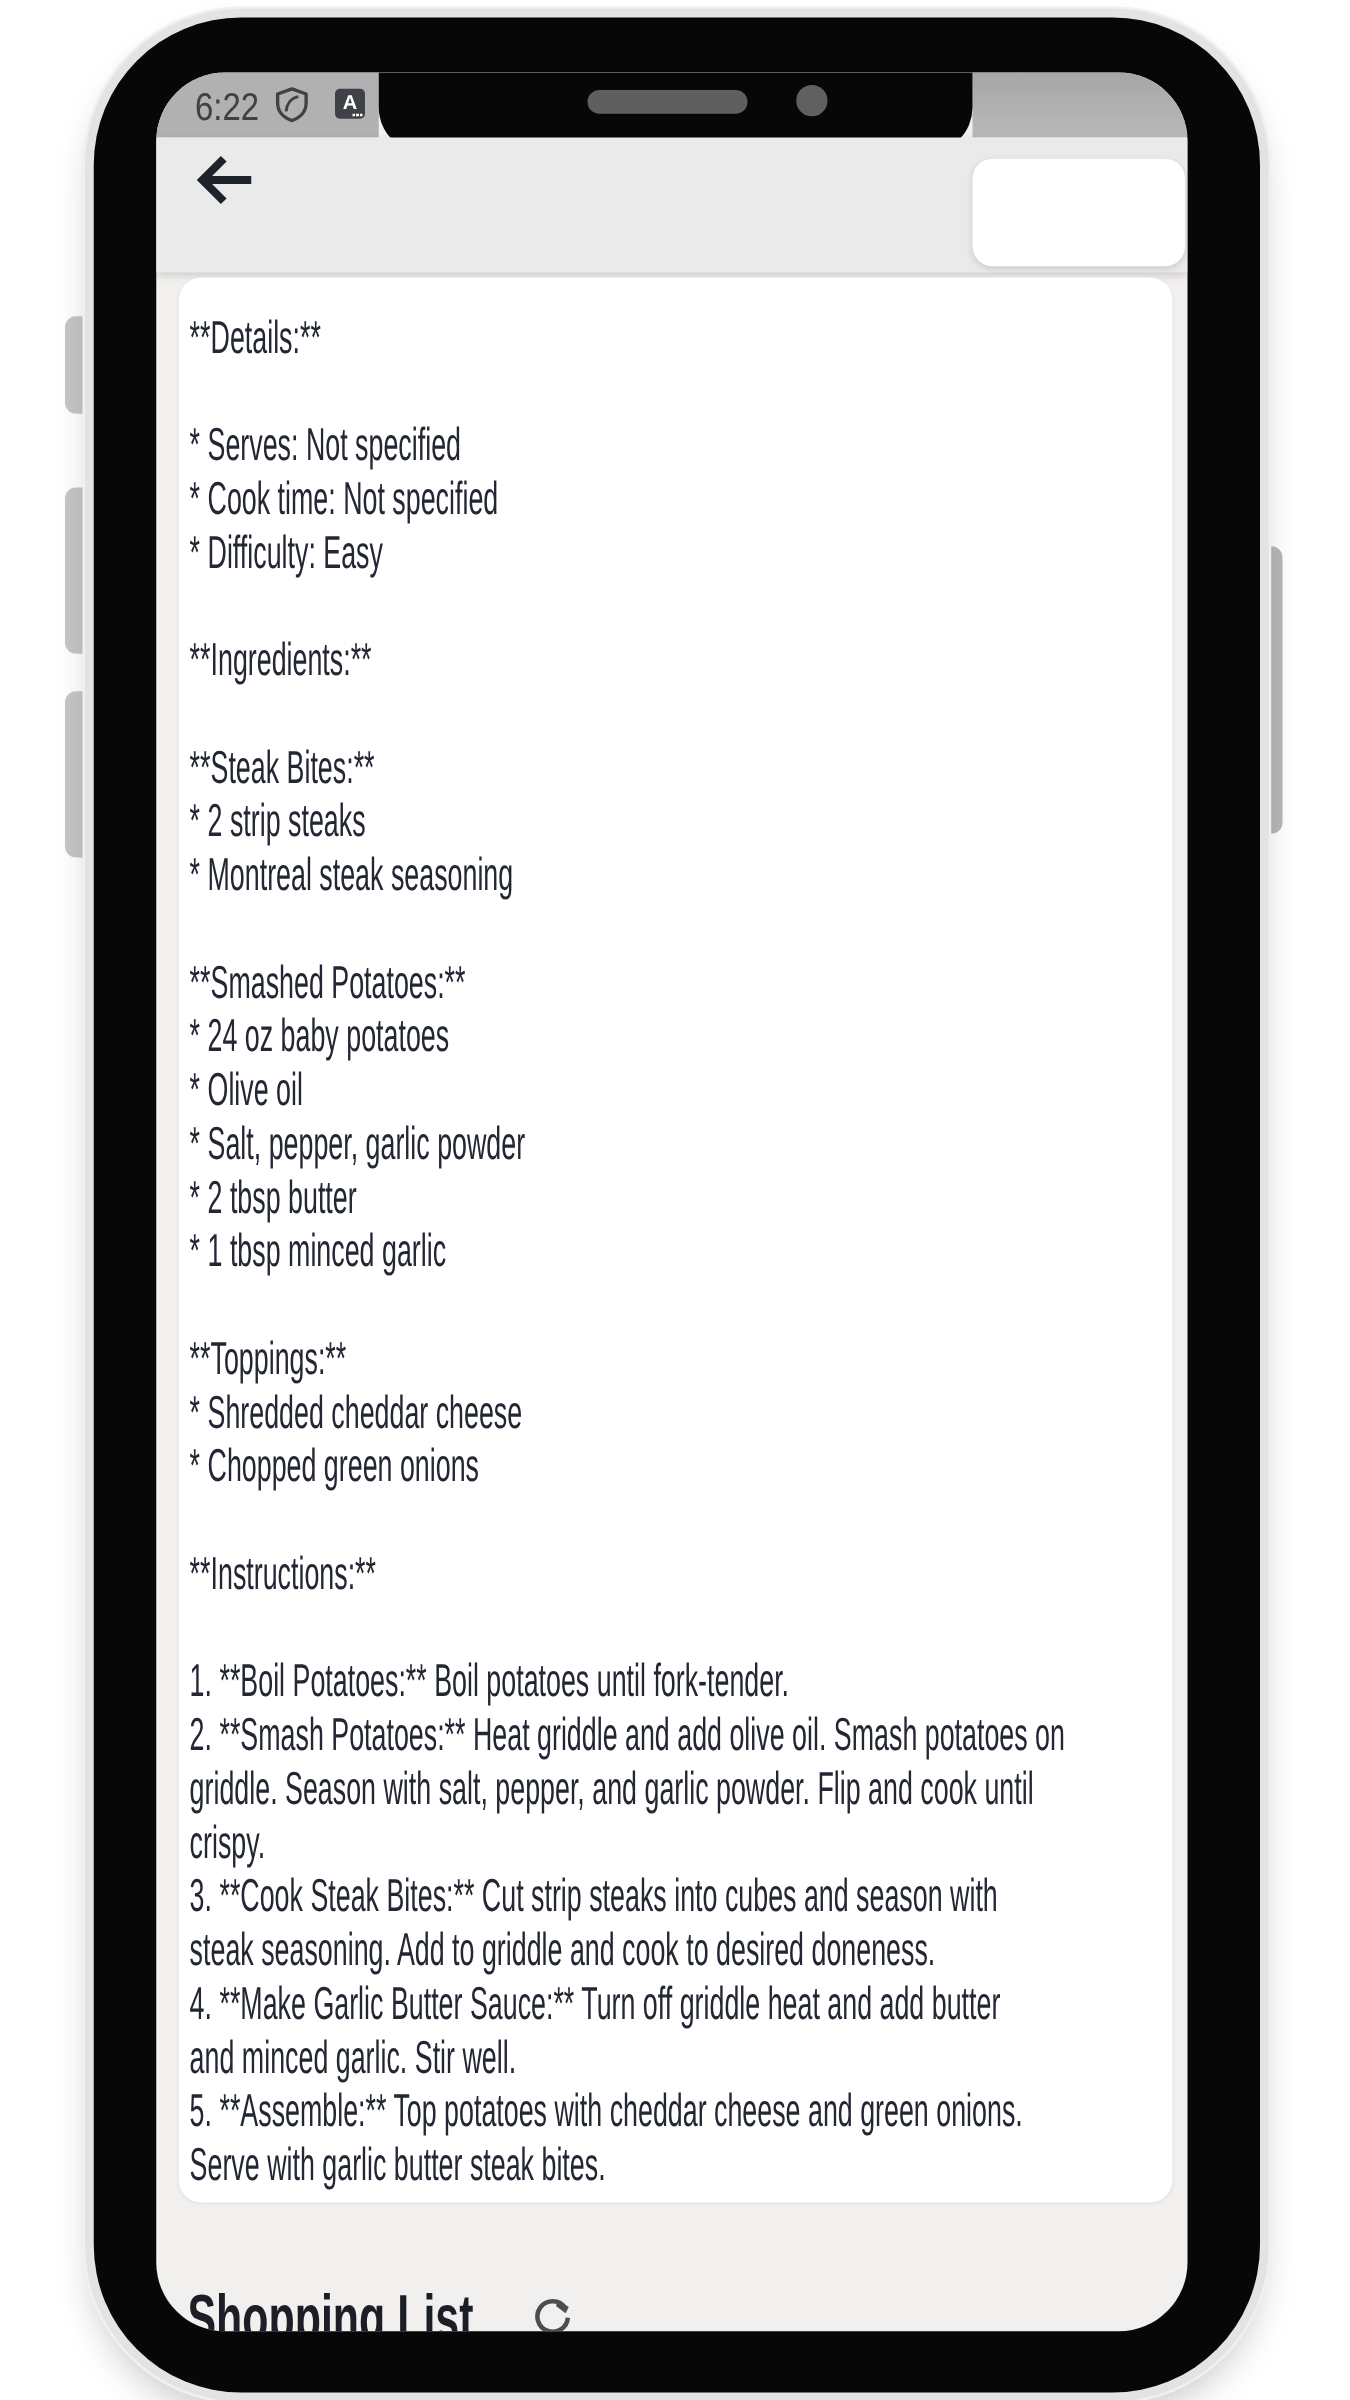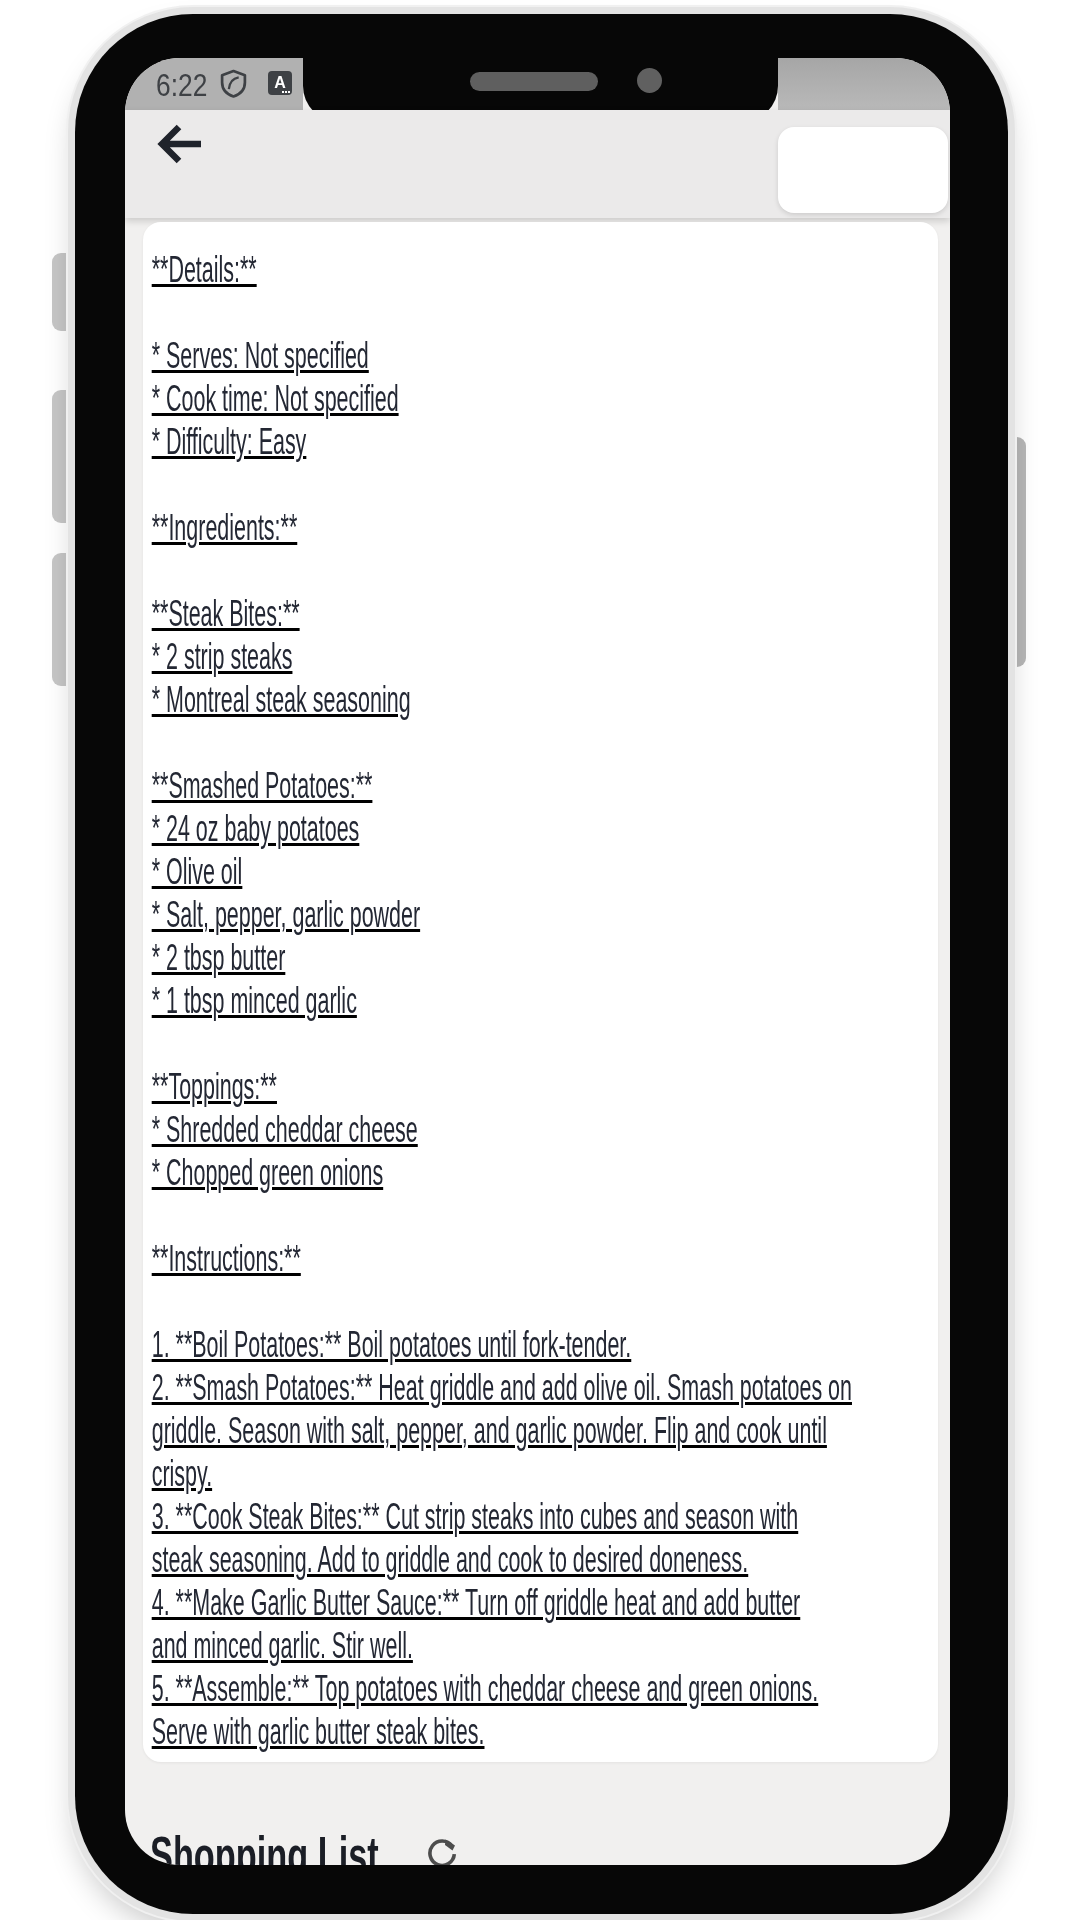--- a/index.html
+++ b/index.html
@@ -39,21 +39,21 @@
   
   .app-header{position:absolute;left:0;top:52px;width:825px;height:108px;background:#ebeaea;
     box-shadow:0 3px 7px rgba(0,0,0,.16);}
   .back-btn{position:absolute;left:20px;top:54px;width:70px;height:64px;display:flex;
     align-items:center;justify-content:center;background:transparent;border:none;cursor:pointer;}
   .search-card{position:absolute;left:653px;top:69px;width:170px;height:86px;background:#ffffff;
     border-radius:16px;box-shadow:0 2px 5px rgba(0,0,0,.13);}
 
   
   .recipe-card{position:absolute;left:18px;top:164px;width:795px;height:1540px;background:#ffffff;
-    border-radius:18px;overflow:hidden;box-shadow:0 1px 3px rgba(0,0,0,.06);text-decoration:underline;}
+    border-radius:18px;overflow:hidden;box-shadow:0 1px 3px rgba(0,0,0,.06);}
   .recipe-text{margin:0;padding:26px 0 0 15px;white-space:pre;color:#232733;
     font-family:"Liberation Sans",sans-serif;font-size:37px;line-height:43px;font-weight:400;
     width:1370px;transform:scaleX(.58);transform-origin:left top;}
 
   .shop-title{position:absolute;left:25px;top:1768px;color:#1b1e26;font-weight:700;
     font-size:52px;line-height:1.15;width:420px;transform:scaleX(.66);transform-origin:left top;}
   .refresh-btn{position:absolute;left:300px;top:1779px;width:34px;height:34px;background:transparent;
     border:none;padding:0;cursor:pointer;}
 </style>
 </head>

